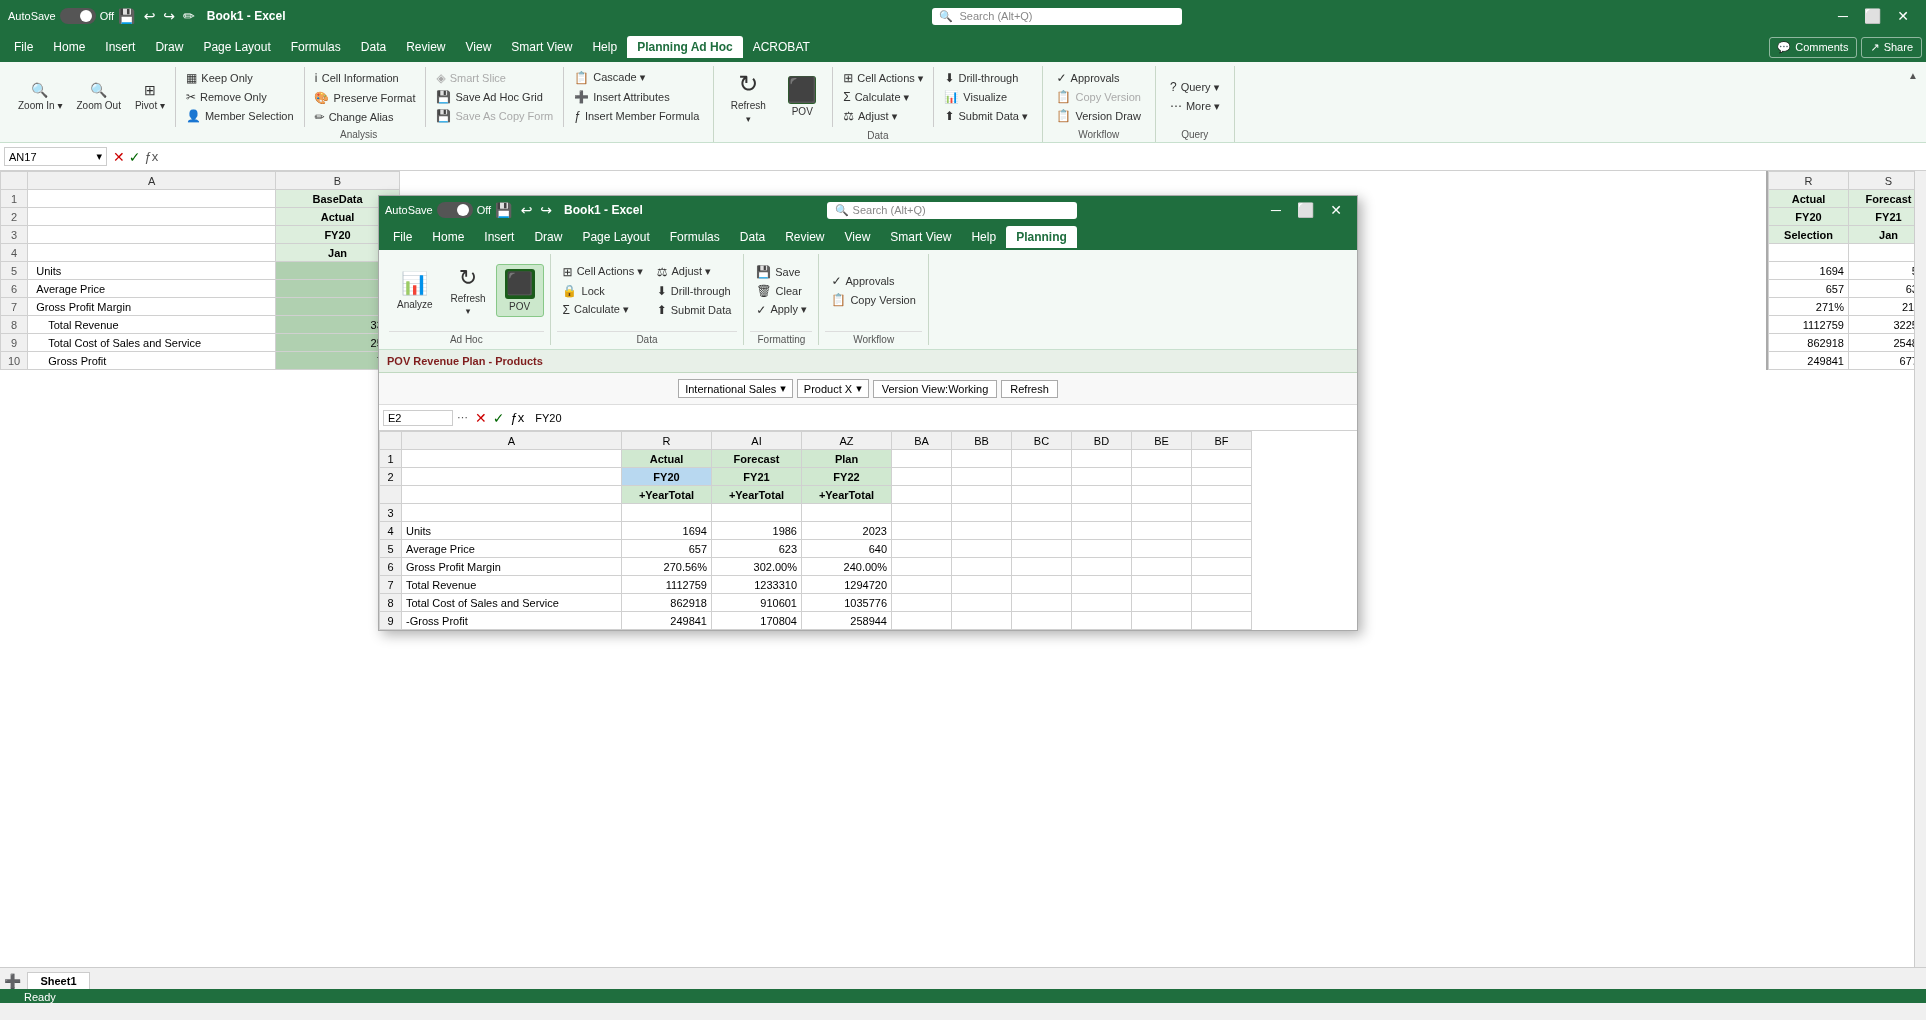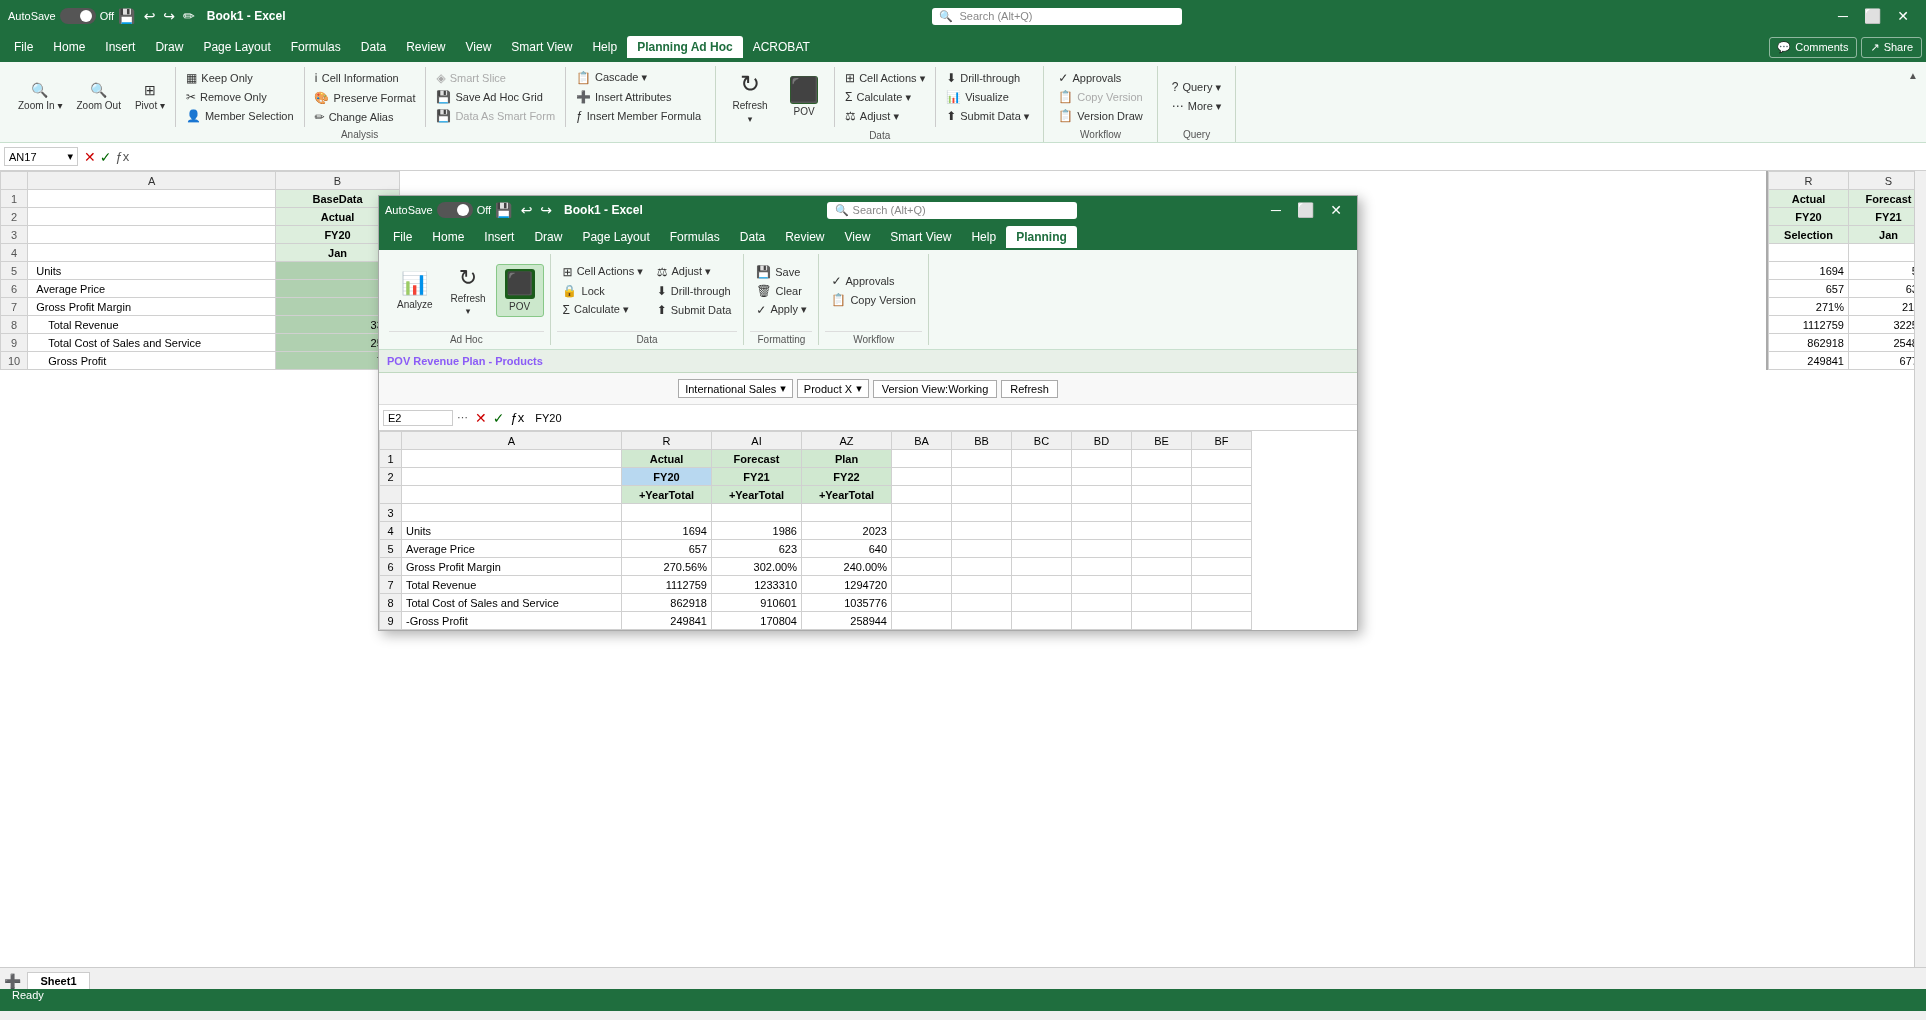--- a/index.html
+++ b/index.html
@@ -94,21 +94,21 @@
       cursor: pointer; border-radius: 2px; font-size: 11px; color: #333;
     }
     .ribbon-small-btn .icon-sm { font-size: 12px; }
 
     
     .formula-bar {
       background: white; border-bottom: 1px solid #d0d0d0;
       display: flex; align-items: center; height: 28px; padding: 0 4px;
     }
     .cell-name-box {
-      width: 74px; border: 1px solid #ccc; padding: 2px 4px; font-size: 11px;
+      width: 103px; border: 1px solid #ccc; padding: 2px 4px; font-size: 11px;
       display: flex; align-items: center;
     }
     .formula-controls { display: flex; align-items: center; gap: 4px; padding: 0 6px; color: #555; }
     .formula-input { flex: 1; border: none; padding: 2px 4px; font-size: 11px; outline: none; }
 
     table.grid {
       border-collapse: collapse;
       table-layout: fixed;
     }
     table.grid th, table.grid td {
@@ -178,21 +178,21 @@
       text-align: center; font-size: 10px; color: #555;
       padding-top: 2px; border-top: 1px solid #ddd; margin-top: auto;
     }
 
     
     .pov-title {
       background: #e8f0e8;
       padding: 4px 8px;
       font-weight: 600;
       font-size: 12px;
-      color: #8b5cf6;
+      color: #7f1d1d;
       border-bottom: 1px solid #c0d8c0;
     }
 
     
     .pov-controls {
       display: flex;
       align-items: center;
       gap: 4px;
       padding: 6px 8px;
       background: #f8f8f8;
@@ -246,22 +246,22 @@
       background: #f0f0f0; display: flex; align-items: flex-end;
       height: 22px; border-top: 1px solid #ccc; padding: 0 4px;
     }
     .sheet-tab {
       background: white; border: 1px solid #ccc; border-bottom: none;
       padding: 2px 12px; font-size: 11px; cursor: pointer;
     }
     .sheet-tab.active { background: white; font-weight: 600; }
 
     .status-bar {
-      background: #1f6e3e; height: 22px; display: flex; align-items: flex-start;
-      padding: 0 12px; color: white; font-size: 11px;
+      background: #1f6e3e; height: 14px; display: flex; align-items: flex-end;
+      padding: 0 24px; color: white; font-size: 11px;
     }
   </style>
 </head>
 <body>
 
 <div class="title-bar">
   <div class="autosave-toggle">
     <span>AutoSave</span>
     <div class="toggle-switch">
       <div class="toggle-knob"></div>
@@ -362,21 +362,21 @@
           <div class="ribbon-small-btn" style="color:#aaa;">
             <span class="icon-sm">◈</span>
             <span>Smart Slice</span>
           </div>
           <div class="ribbon-small-btn">
             <span class="icon-sm">💾</span>
             <span>Save Ad Hoc Grid</span>
           </div>
           <div class="ribbon-small-btn" style="color:#aaa;">
             <span class="icon-sm">💾</span>
-            <span>Data As Smart Form</span>
+            <span>Save As Copy Form</span>
           </div>
         </div>
         <div style="width:1px; background:#ccc; height:60px; margin:0 2px;"></div>
         <div class="ribbon-small-group">
           <div class="ribbon-small-btn">
             <span class="icon-sm">📋</span>
             <span>Cascade ▾</span>
           </div>
           <div class="ribbon-small-btn">
             <span class="icon-sm">➕</span>

